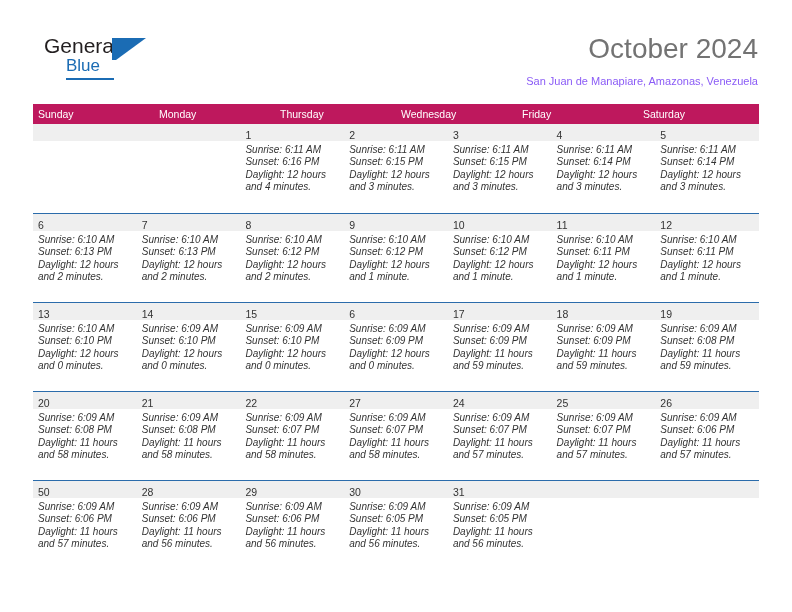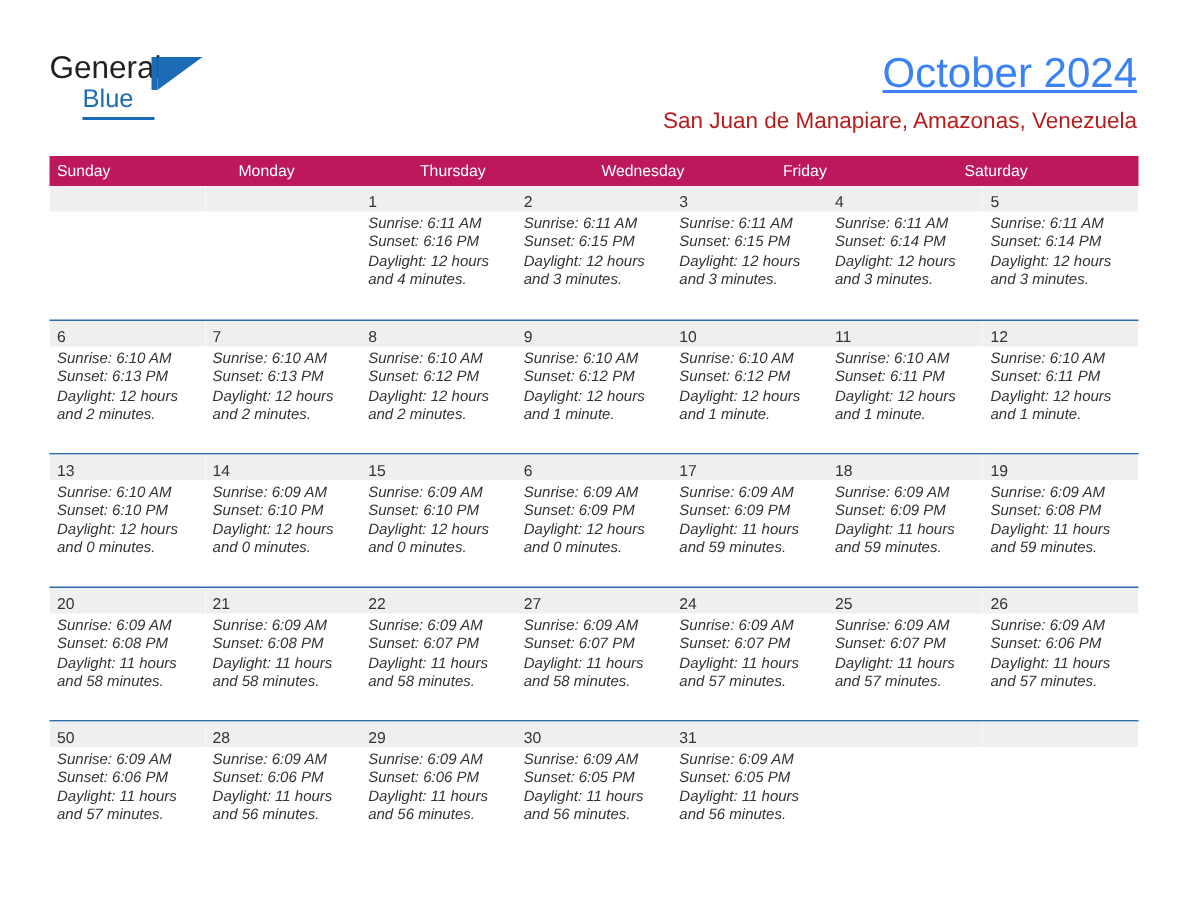--- a/index.html
+++ b/index.html
@@ -24,21 +24,21 @@
   
   .header {
     position: absolute;
     left: 0;
     top: 0;
     width: 792px;
     height: 100px;
   }
   .logo {
     position: absolute;
-    left: 33px;
+    left: 44px;
     top: 34px;
     width: 200px;
     height: 50px;
   }
   .logo-general {
     position: absolute;
     left: 0;
     top: 0;
     font-size: 21px;
     color: #231f20;
@@ -87,29 +87,28 @@
   }
 
   .title-block {
     position: absolute;
     right: 34px;
     top: 32px;
     text-align: right;
   }
   .month-title {
     font-size: 28px;
-    color: #3b82f6;
+    color: #737373;
     line-height: 34px;
     white-space: nowrap;
-    text-decoration: underline;
   }
   .location {
     margin-top: 6px;
-    font-size: 15px;
-    color: #b91c1c;
+    font-size: 11px;
+    color: #8b5cf6;
     line-height: 18px;
     white-space: nowrap;
   }
 
   
   .calendar {
     position: absolute;
     left: 33px;
     top: 104px;
     width: 726px;

